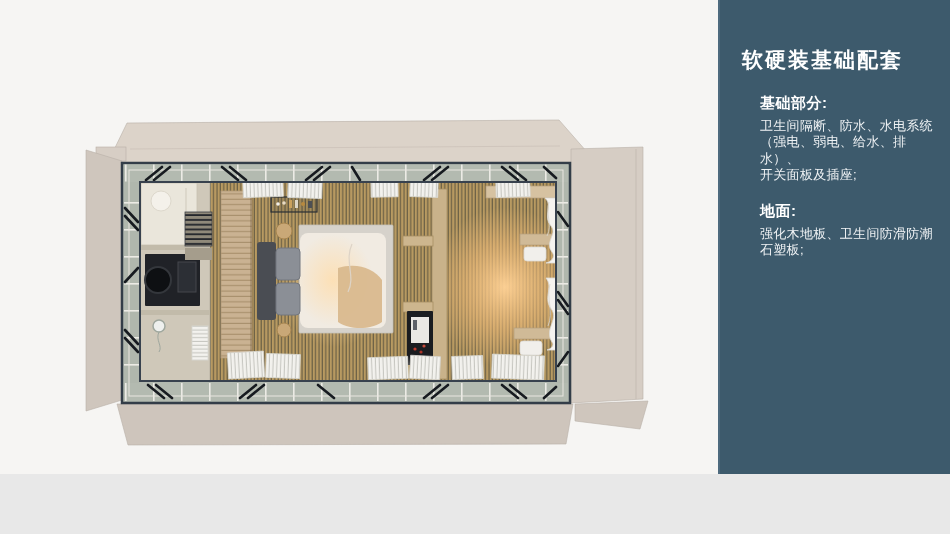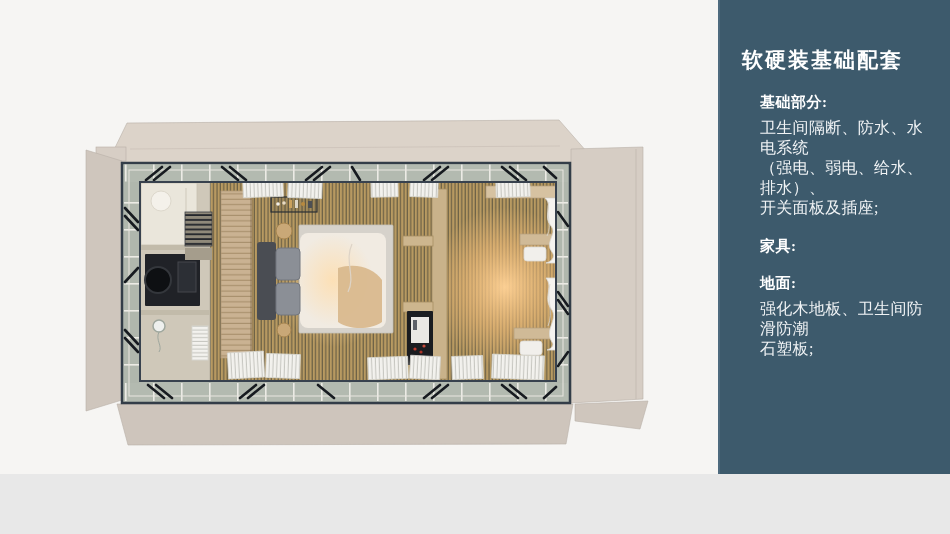--- a/index.html
+++ b/index.html
@@ -9,24 +9,24 @@
   .render-pane{position:relative;width:718px;height:534px;flex:0 0 718px;}
   .render-pane svg{display:block;}
   .sidebar{box-sizing:border-box;flex:1;height:534px;
            background:var(--accent,#3d5a6c);
            border-left:2px solid var(--accent-edge,#4e6a7e);
            color:var(--ink,#f0f3f5);
            padding:46px 12px 0 22px;}
   .sidebar-title{font-size:21px;font-weight:bold;color:#ffffff;
                  letter-spacing:2px;line-height:1.3;margin:0;}
   .sections{margin-top:20px;padding-left:18px;}
-  .section{margin:17px 0 18px 0;font-family:Liberation Serif, serif;}
+  .section{margin:17px 0 18px 0;}
   .section-heading{font-size:15px;font-weight:bold;color:#ffffff;
                    letter-spacing:0.5px;line-height:1.3;margin:0 0 5px 0;}
-  .section-body{font-size:16px;line-height:1.26;white-space:pre-line;
+  .section-body{font-size:13px;line-height:1.26;white-space:pre-line;
                 color:var(--ink,#eef1f3);letter-spacing:0.3px;margin:0;}
 </style>
 </head>
 <body>
 
 <div class="page">
 
   <div class="render-pane">
     <svg width="718" height="534" viewBox="0 0 718 534" xmlns="http://www.w3.org/2000/svg">
       <defs>
@@ -220,21 +220,20 @@
     <div class="sections">
 
       <section class="section">
         <h2 class="section-heading">基础部分:</h2>
         <p class="section-body">卫生间隔断、防水、水电系统
 （强电、弱电、给水、排水）、
 开关面板及插座;</p>
       </section>
 
       <section class="section">
-        <h2 class="section-heading">家具:</h2>
       </section>
 
       <section class="section">
       </section>
 
       <section class="section">
       </section>
 
       <section class="section">
         <h2 class="section-heading">地面:</h2>

